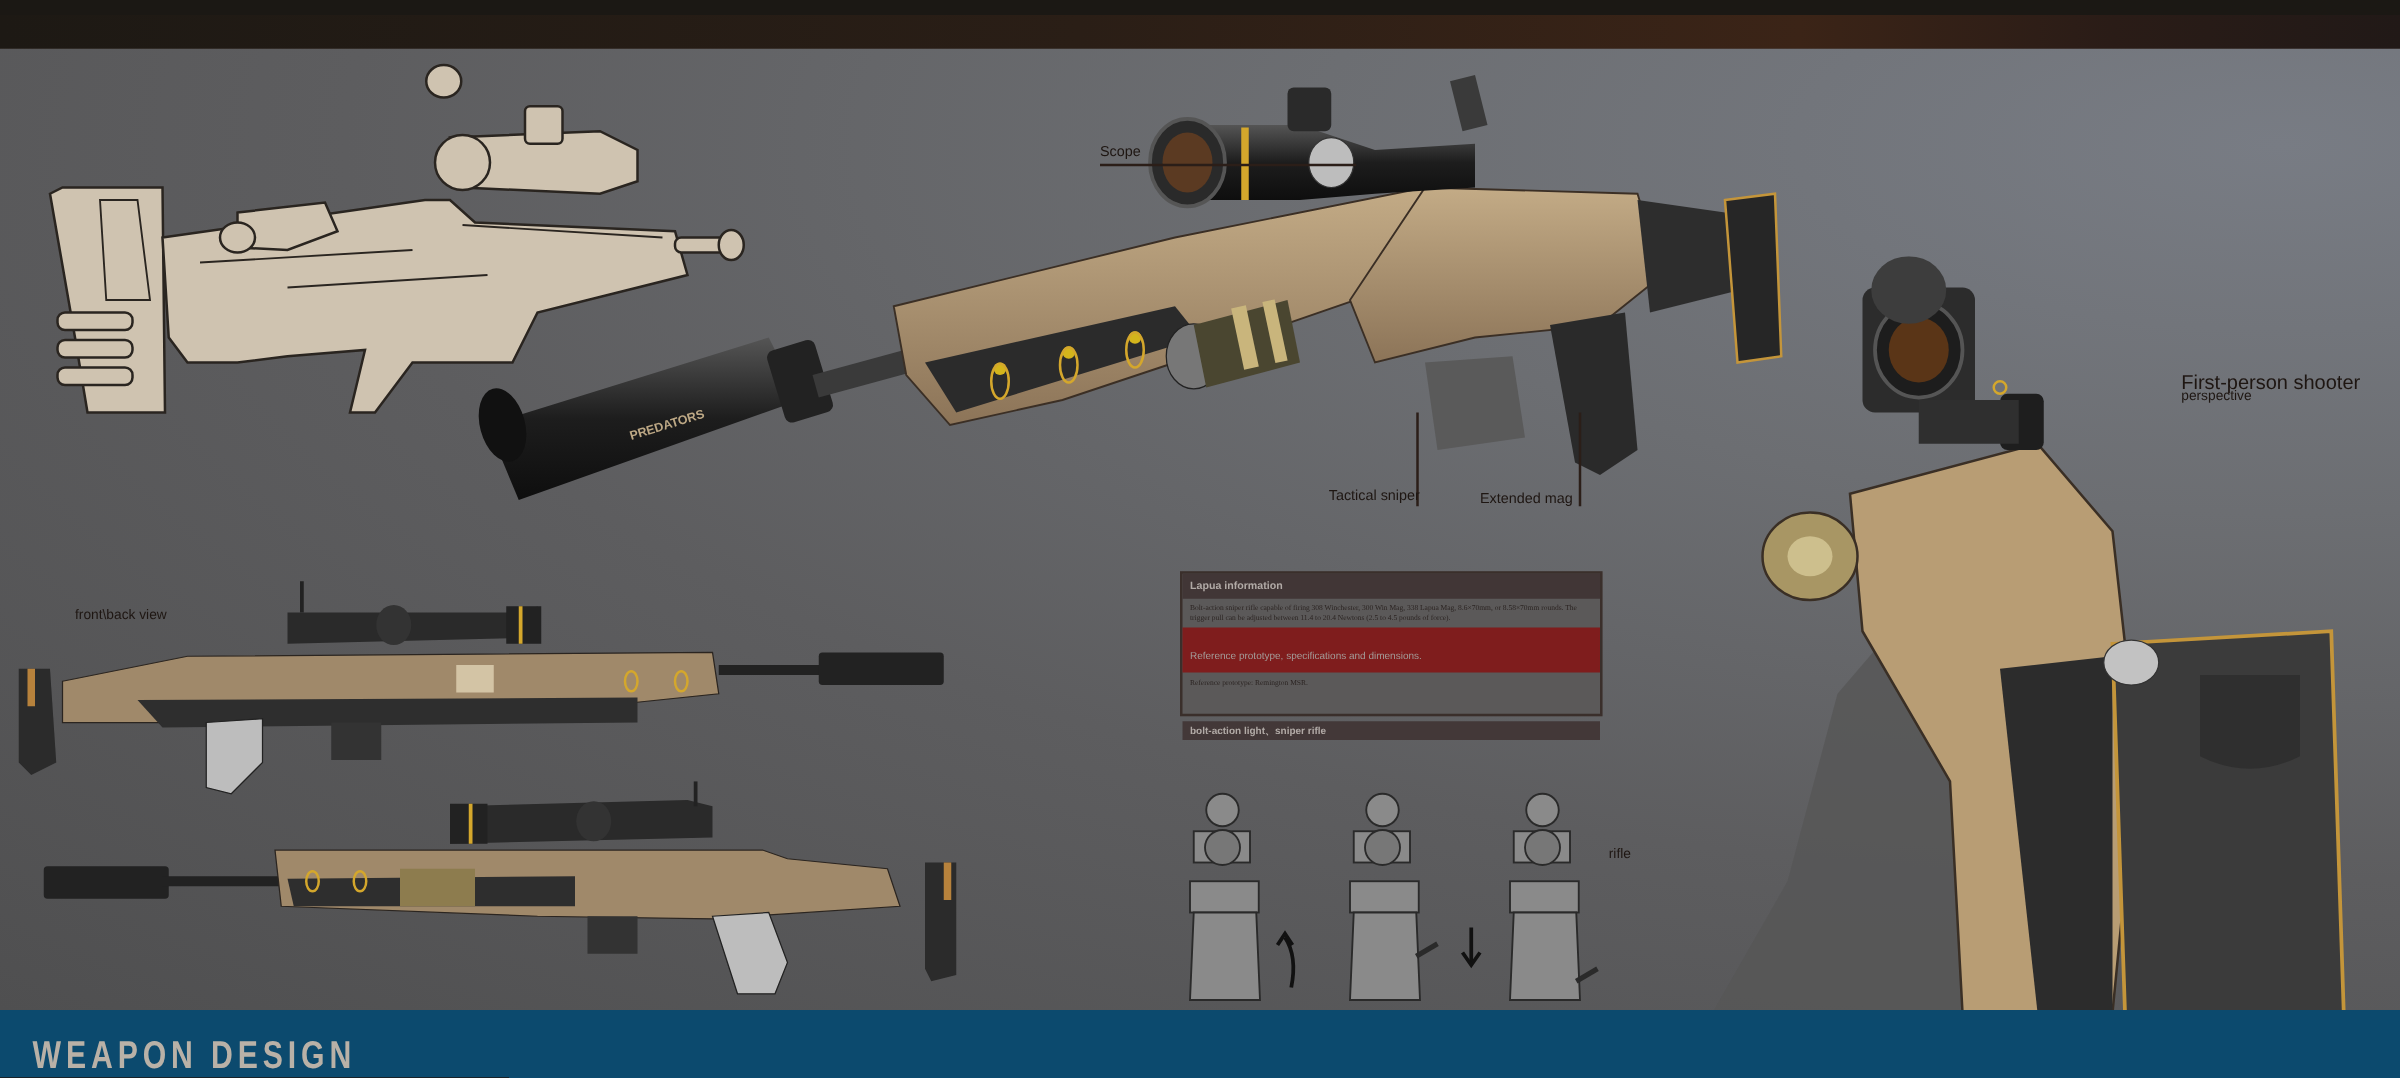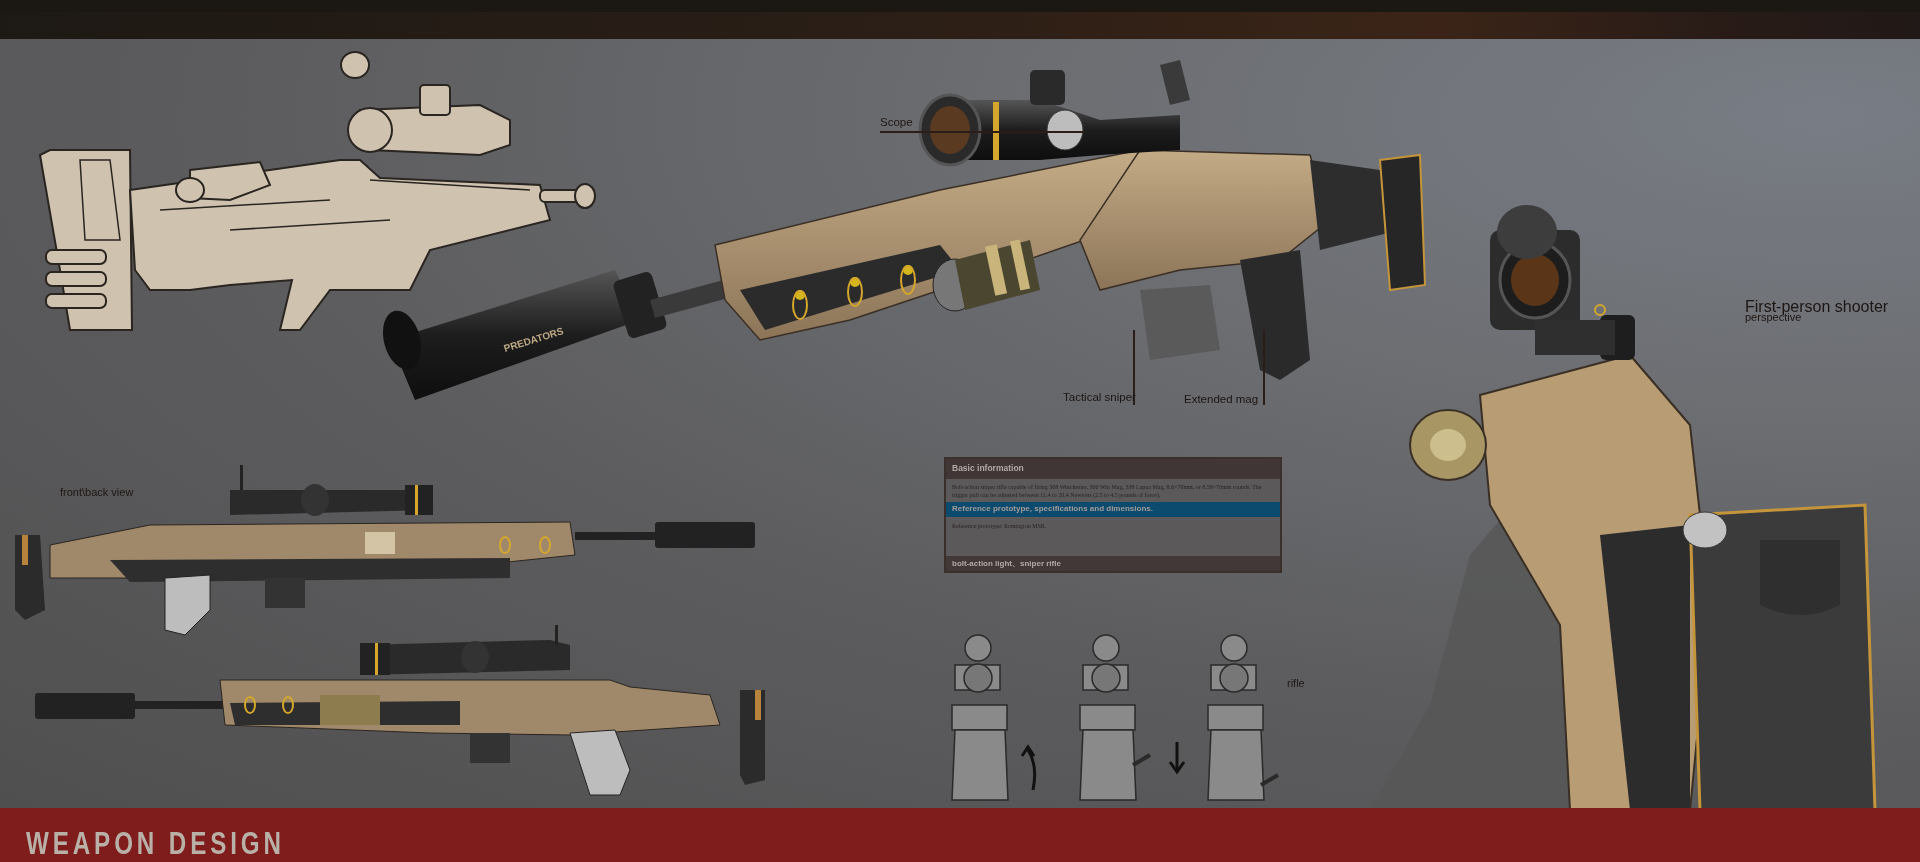--- a/index.html
+++ b/index.html
@@ -7,33 +7,33 @@
   body { position: relative; font-family: "Liberation Sans", sans-serif; }
 
   .top-bar { position: absolute; left: 0; top: 0; width: 1920px; height: 39px;
     background: linear-gradient(180deg, #1b1814 0px, #1b1814 12px, #2a1e16 13px, #35241a 39px); }
   .top-bar .band { position: absolute; left: 0; top: 12px; width: 100%; height: 27px;
     background: linear-gradient(90deg, #1d1914 0%, #2a1e16 45%, #3b2417 75%, #2a1c17 88%, #211917 100%); }
 
   .canvas { position: absolute; left: 0; top: 39px; width: 1920px; height: 770px;
     background: radial-gradient(ellipse at 95% 10%, #787c84 0%, #6c6e72 30%, #5d5d5f 60%, #4f4f50 100%); }
 
-  .bottom-bar { position: absolute; left: 0; top: 808px; width: 1920px; height: 54px; background: #7f1d1d; }
+  .bottom-bar { position: absolute; left: 0; top: 808px; width: 1920px; height: 54px; background: #0c4a6e; }
   .footer-title { position: absolute; left: 26px; top: 18px; color: #b9b1a7; font-size: 31px;
     font-weight: bold; letter-spacing: 5px; transform: scaleX(0.78); transform-origin: left top;
     font-family: "Liberation Sans", sans-serif; }
 
   .label { position: absolute; color: #1e1612; font-size: 11.5px; font-weight: normal; white-space: nowrap; }
   .leader { position: absolute; background: #2b1e18; }
 
   .info-box { position: absolute; left: 944px; top: 457px; width: 338px; height: 116px;
     background: #5b5959; border: 2px solid #3a2f2b; }
   .info-header { height: 20px; background: #413636; color: #b1aaa6; font-size: 8.5px; font-weight: bold; padding: 4px 6px; }
   .info-body { height: 23px; padding: 4px 6px; color: #2b2422; font-size: 6px; font-family: "Liberation Serif", serif; line-height: 8px; }
-  .info-sub { height: 15px; background: #0c4a6e; color: #a39b98; font-size: 8px; font-weight: bold; padding: 2px 6px; }
+  .info-sub { height: 15px; background: #7f1d1d; color: #a39b98; font-size: 8px; font-weight: normal; padding: 18px 6px; }
   .info-ref { height: 39px; padding: 6px 6px; color: #2b2422; font-size: 6px; font-family: "Liberation Serif", serif; }
   .info-footer { height: 15px; background: #433838; color: #b1aaa6; font-size: 8px; font-weight: bold; padding: 2px 6px; }
 
   .art { position: absolute; }
 </style>
 </head>
 <body>
 
 <div class="top-bar">
   <div class="band"></div>
@@ -169,21 +169,21 @@
   <rect x="290" y="70" width="60" height="30" fill="#8d7c4e"></rect>
   <ellipse cx="220" cy="80" rx="5" ry="8" fill="none" stroke="#d4a72c" stroke-width="2"></ellipse>
   <ellipse cx="258" cy="80" rx="5" ry="8" fill="none" stroke="#d4a72c" stroke-width="2"></ellipse>
   <path d="M540 108 L585 105 L600 145 L590 170 L560 170 Z" fill="#bdbdbd" stroke="#222"></path>
   <rect x="440" y="108" width="40" height="30" fill="#333"></rect>
   <path d="M710 65 L735 65 L735 155 L715 160 L710 150 Z" fill="#2b2b2b"></path>
   <rect x="725" y="65" width="6" height="30" fill="#b7823c"></rect>
 </svg>
 
 <div class="info-box">
-  <div class="info-header">Basic information</div>
+  <div class="info-header">Lapua information</div>
   <div class="info-body">Bolt-action sniper rifle capable of firing 308 Winchester, 300 Win Mag, 338 Lapua Mag, 8.6×70mm, or 8.58×70mm rounds. The trigger pull can be adjusted between 11.4 to 20.4 Newtons (2.5 to 4.5 pounds of force).</div>
   <div class="info-sub">Reference prototype, specifications and dimensions.</div>
   <div class="info-ref">Reference prototype: Remington MSR.</div>
   <div class="info-footer">bolt-action light、sniper rifle</div>
 </div>
 
 <svg class="art" style="left:940px;top:630px" width="340" height="175" viewBox="0 0 340 175">
   <g fill="#8a8a8a" stroke="#2a2a2a" stroke-width="1.5">
     <g>
       <circle cx="38" cy="18" r="13"></circle>

